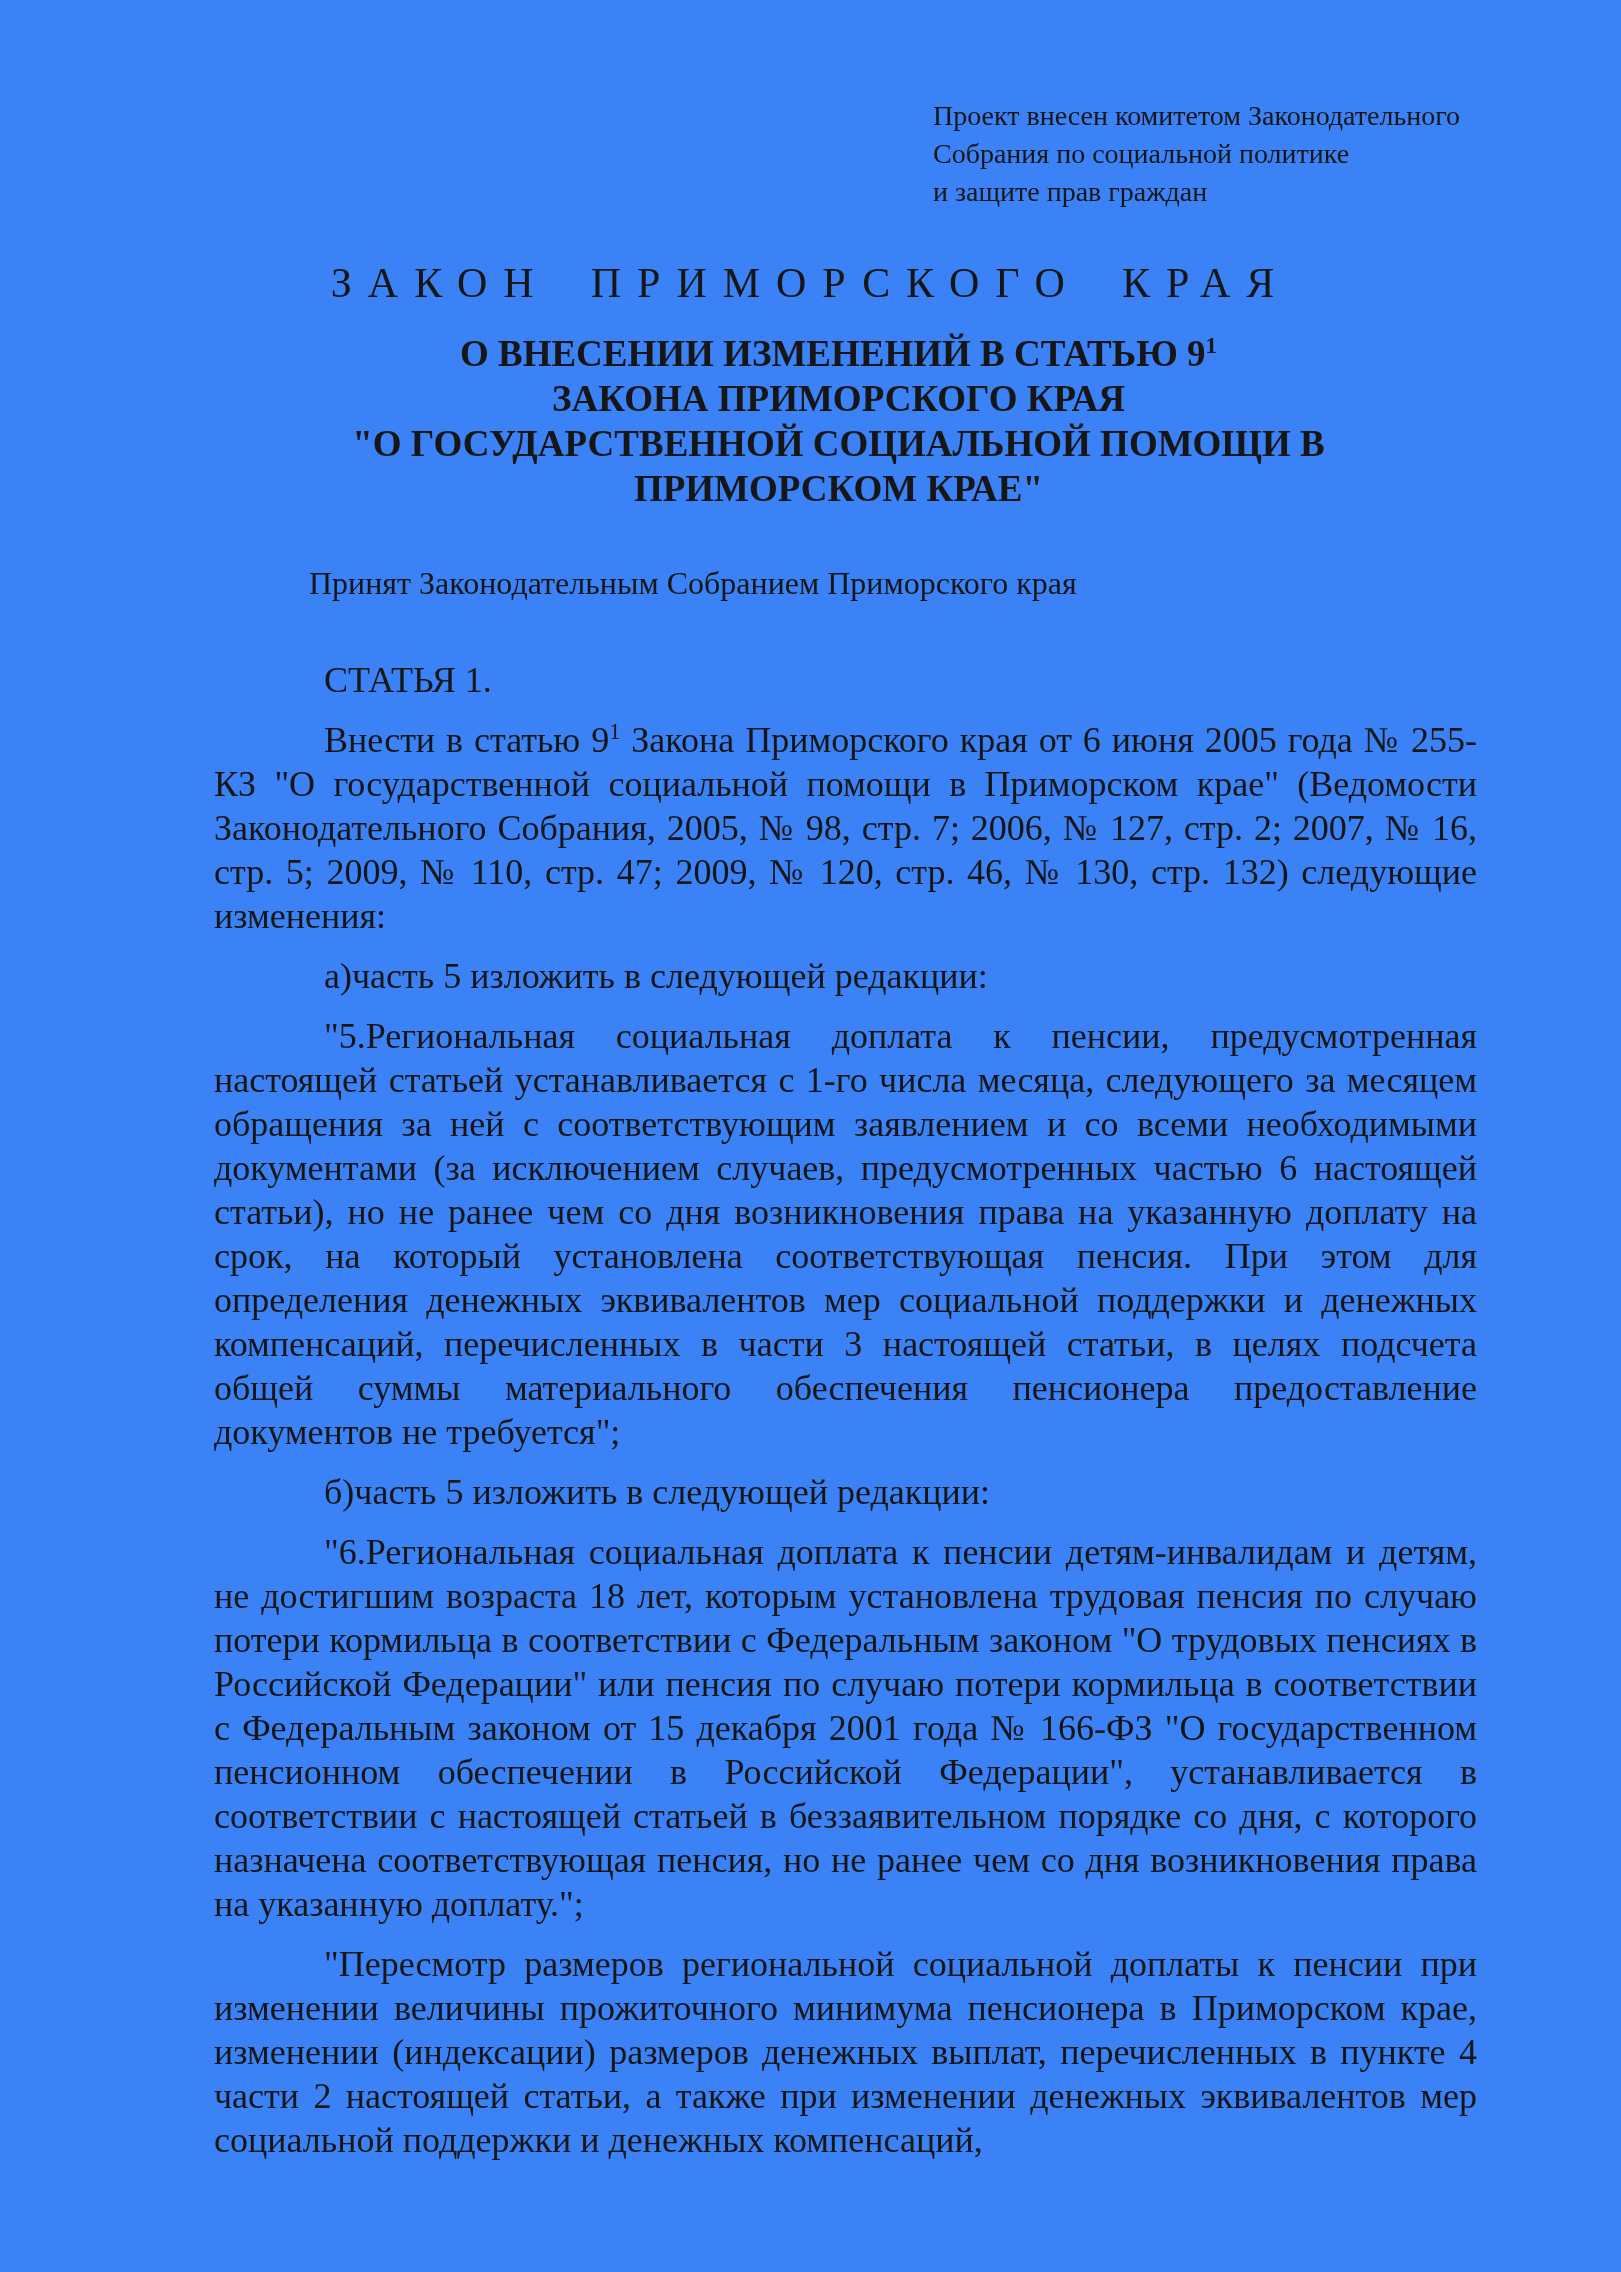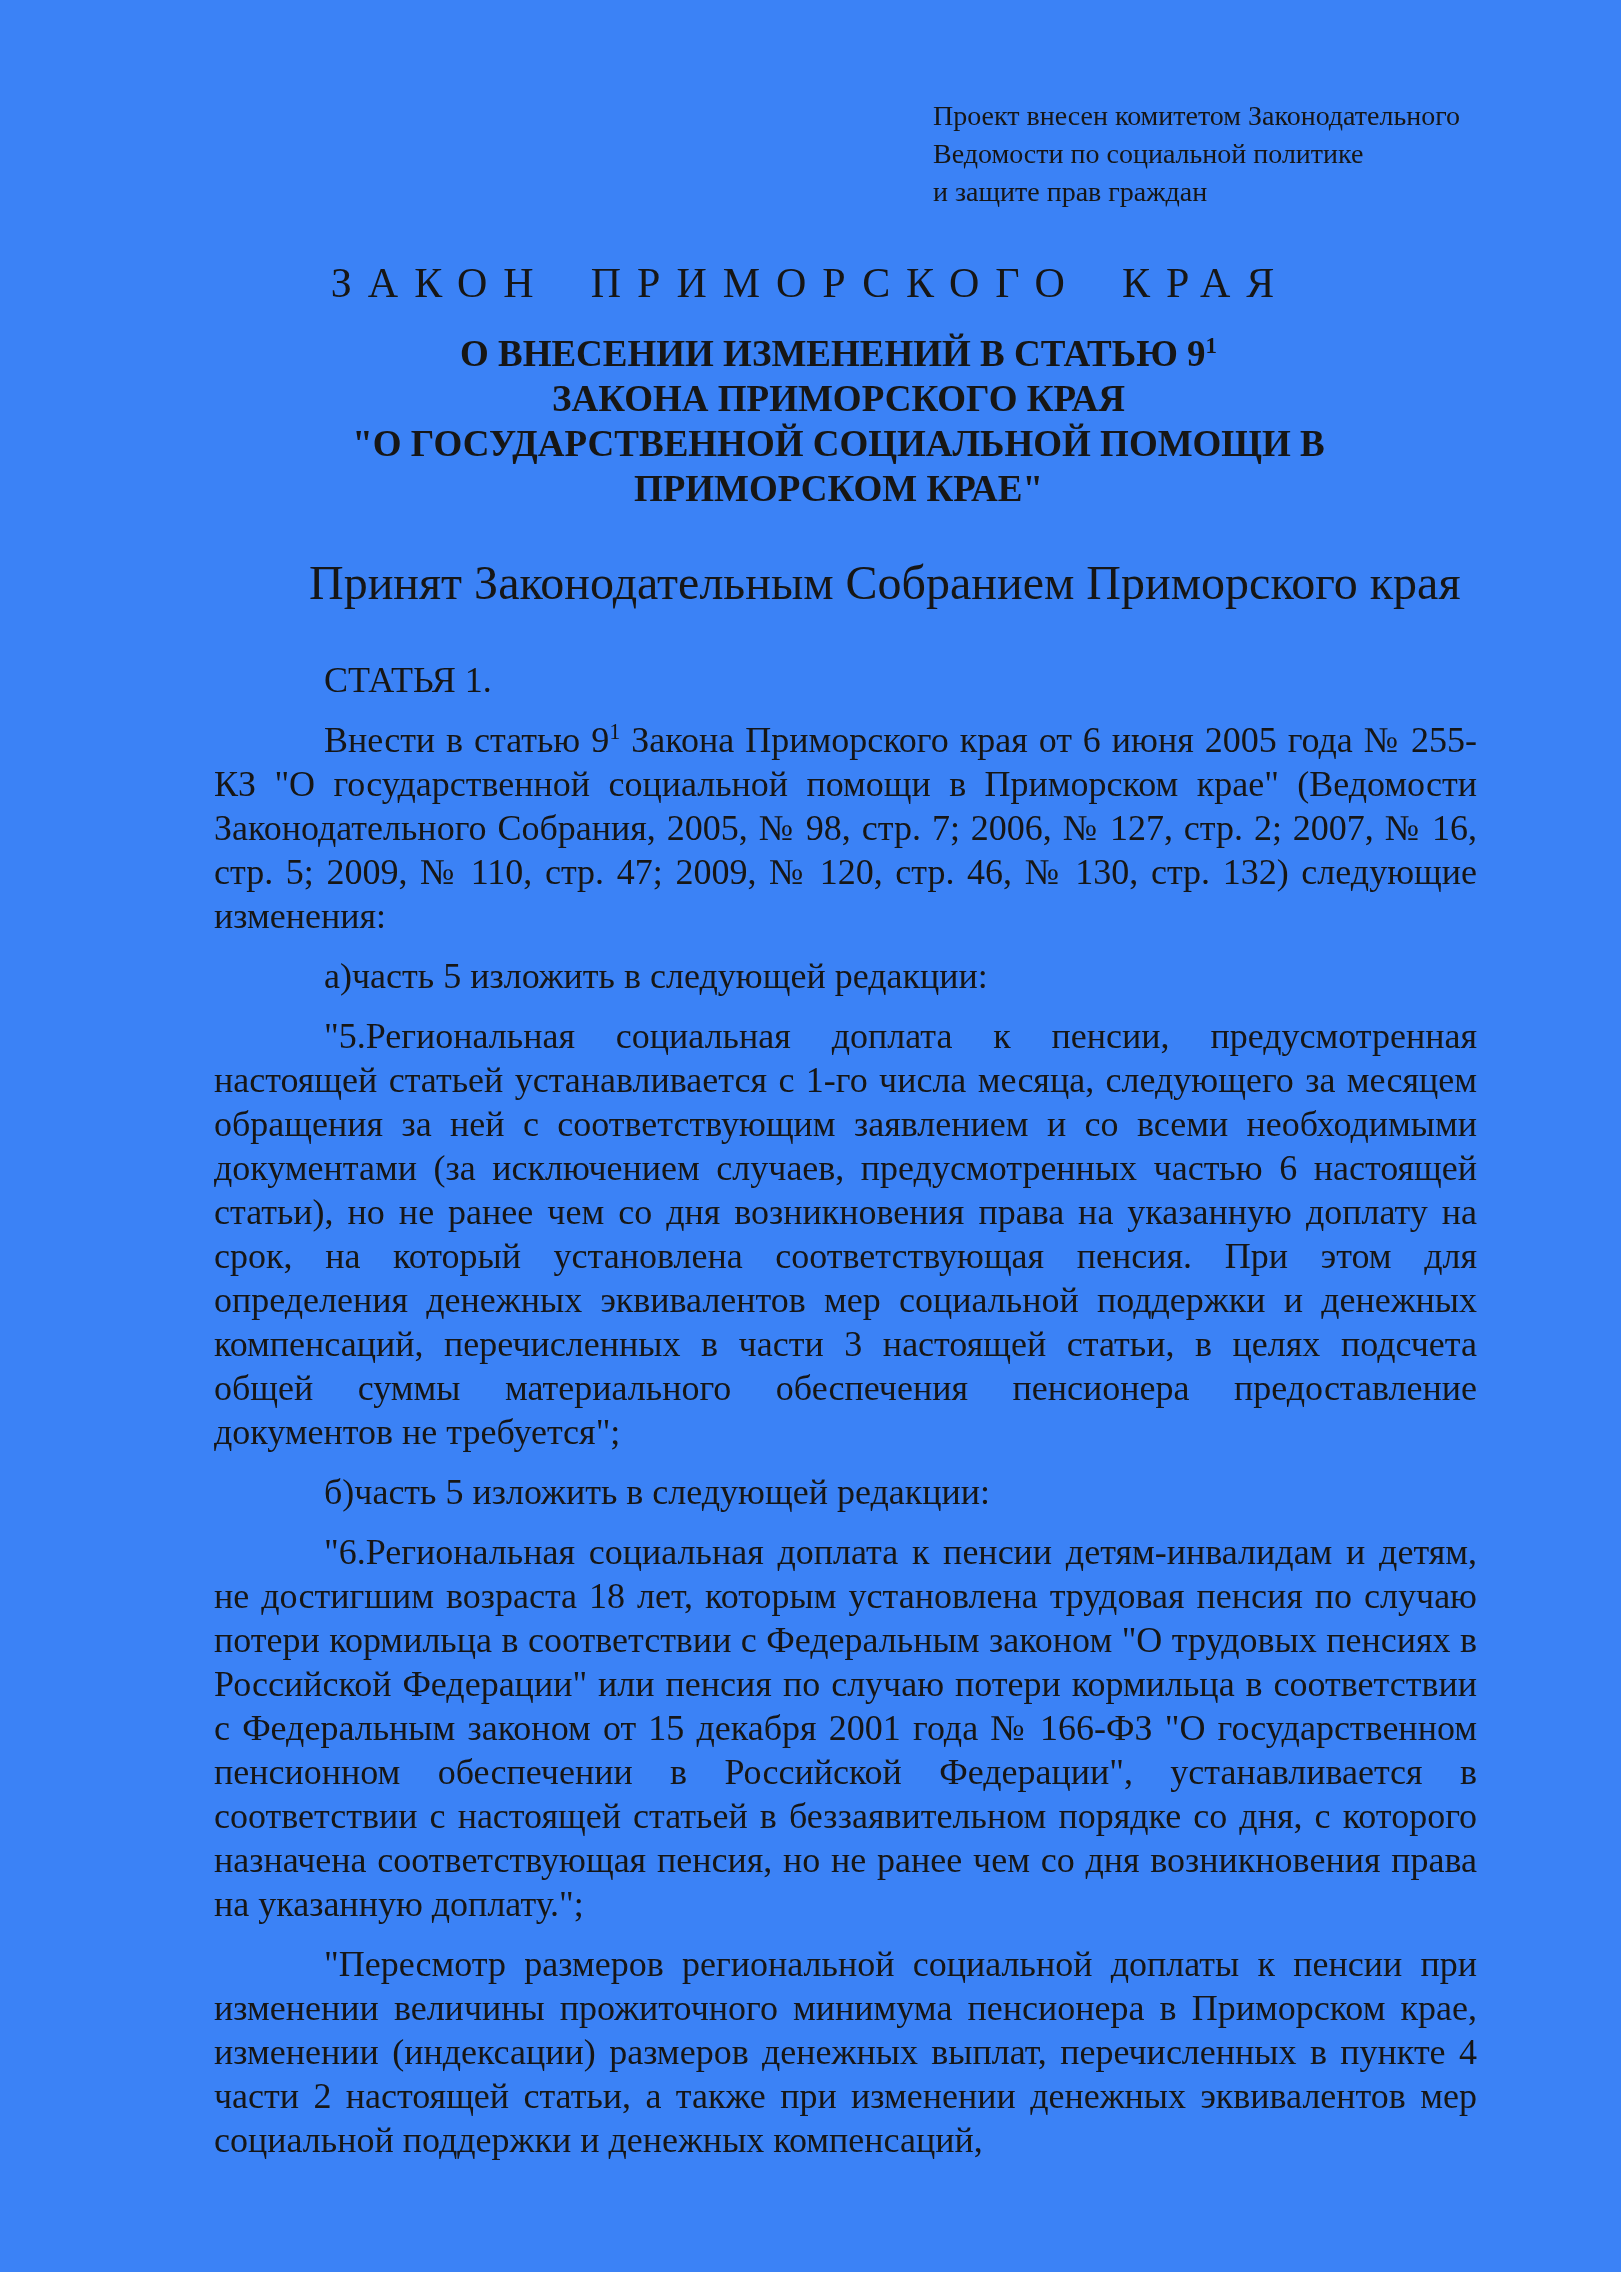--- a/index.html
+++ b/index.html
@@ -55,21 +55,21 @@
   .subtitle sup, .para sup {
     font-size: 0.62em;
     line-height: 0;
     vertical-align: super;
   }
   
   .adoption {
     position: absolute;
     left: 309px;
     top: 561px;
-    font-size: 48px;
+    font-size: 32px;
     line-height: 44px;
     white-space: nowrap;
   }
   
   .main-text {
     position: absolute;
     left: 198px;
     top: 642px;
     width: 1295px;
     font-size: 36px;
@@ -84,21 +84,21 @@
     text-align: left;
   }
 </style>
 </head>
 <body>
 
 <div class="page">
 
   <div class="header-note">
       <div>Проект внесен комитетом Законодательного</div>
-      <div>Ведомости по социальной политике</div>
+      <div>Собрания по социальной политике</div>
       <div>и защите прав граждан</div>
     </div>
 
   <h1 class="law-title">ЗАКОН ПРИМОРСКОГО КРАЯ</h1>
 
   <div class="subtitle">
       <div>О ВНЕСЕНИИ ИЗМЕНЕНИЙ В СТАТЬЮ 9<sup>1</sup></div>
       <div>ЗАКОНА ПРИМОРСКОГО КРАЯ</div>
       <div>"О ГОСУДАРСТВЕННОЙ СОЦИАЛЬНОЙ ПОМОЩИ В</div>
       <div>ПРИМОРСКОМ КРАЕ"</div>

